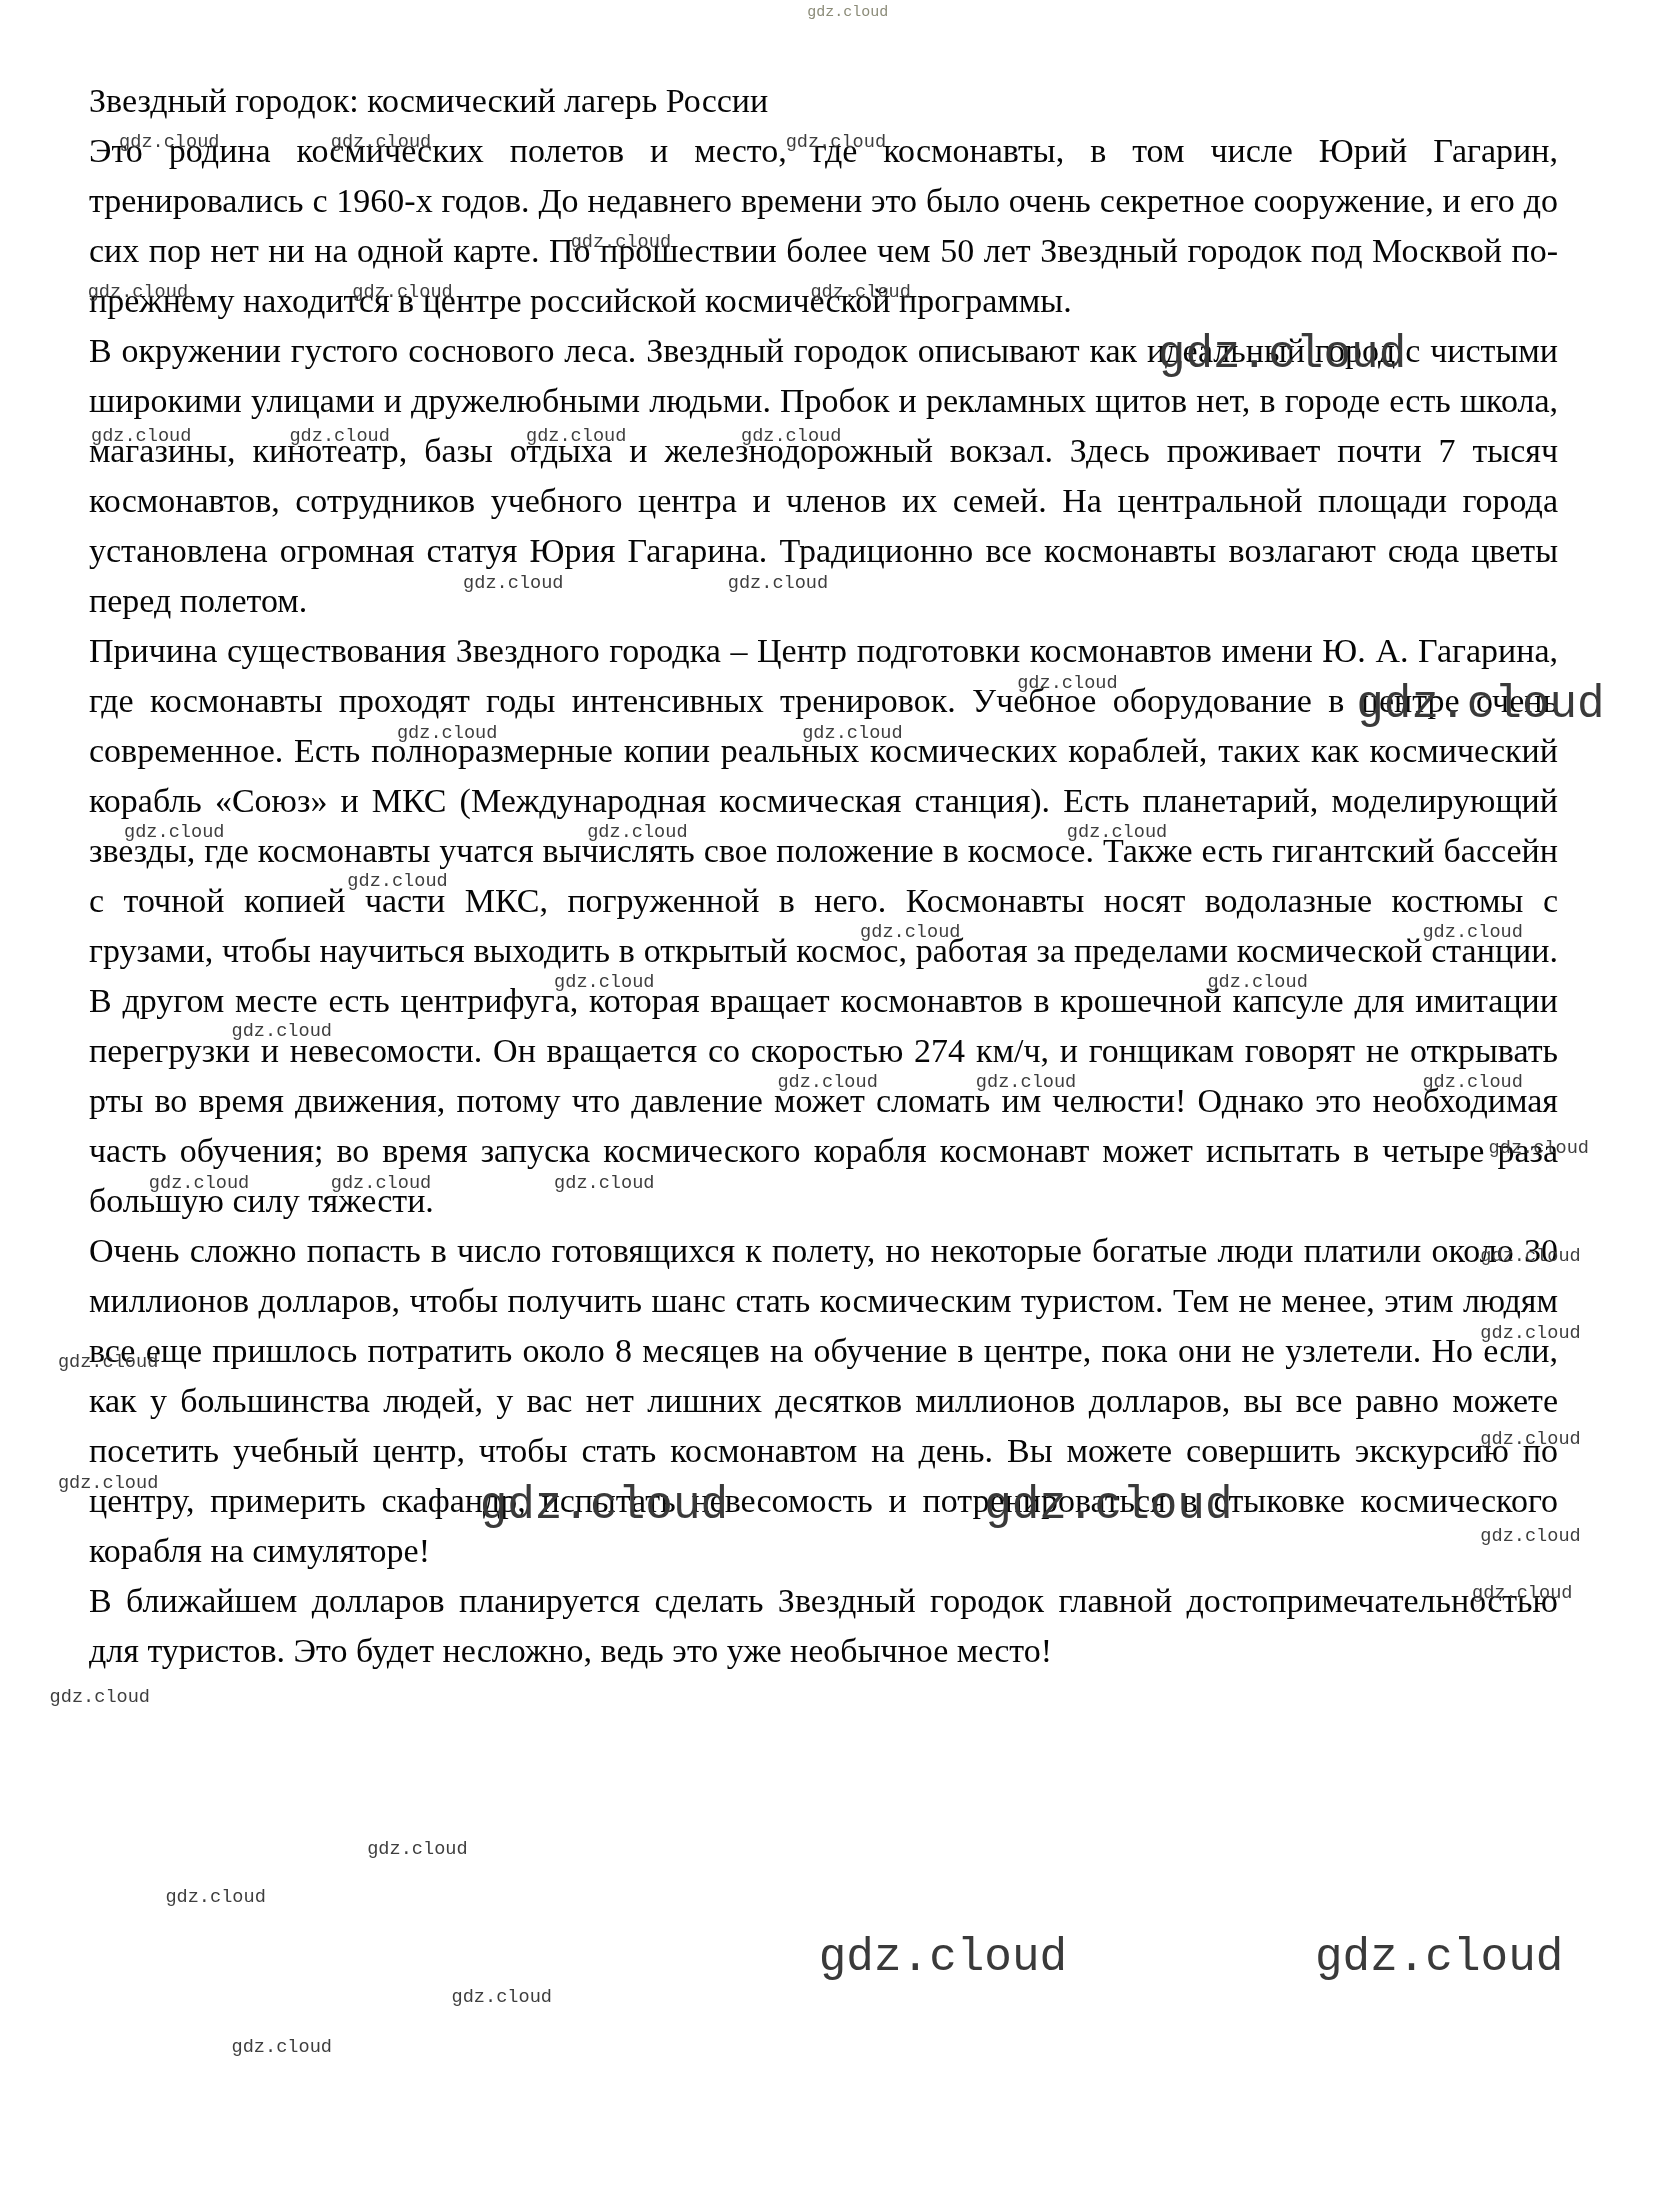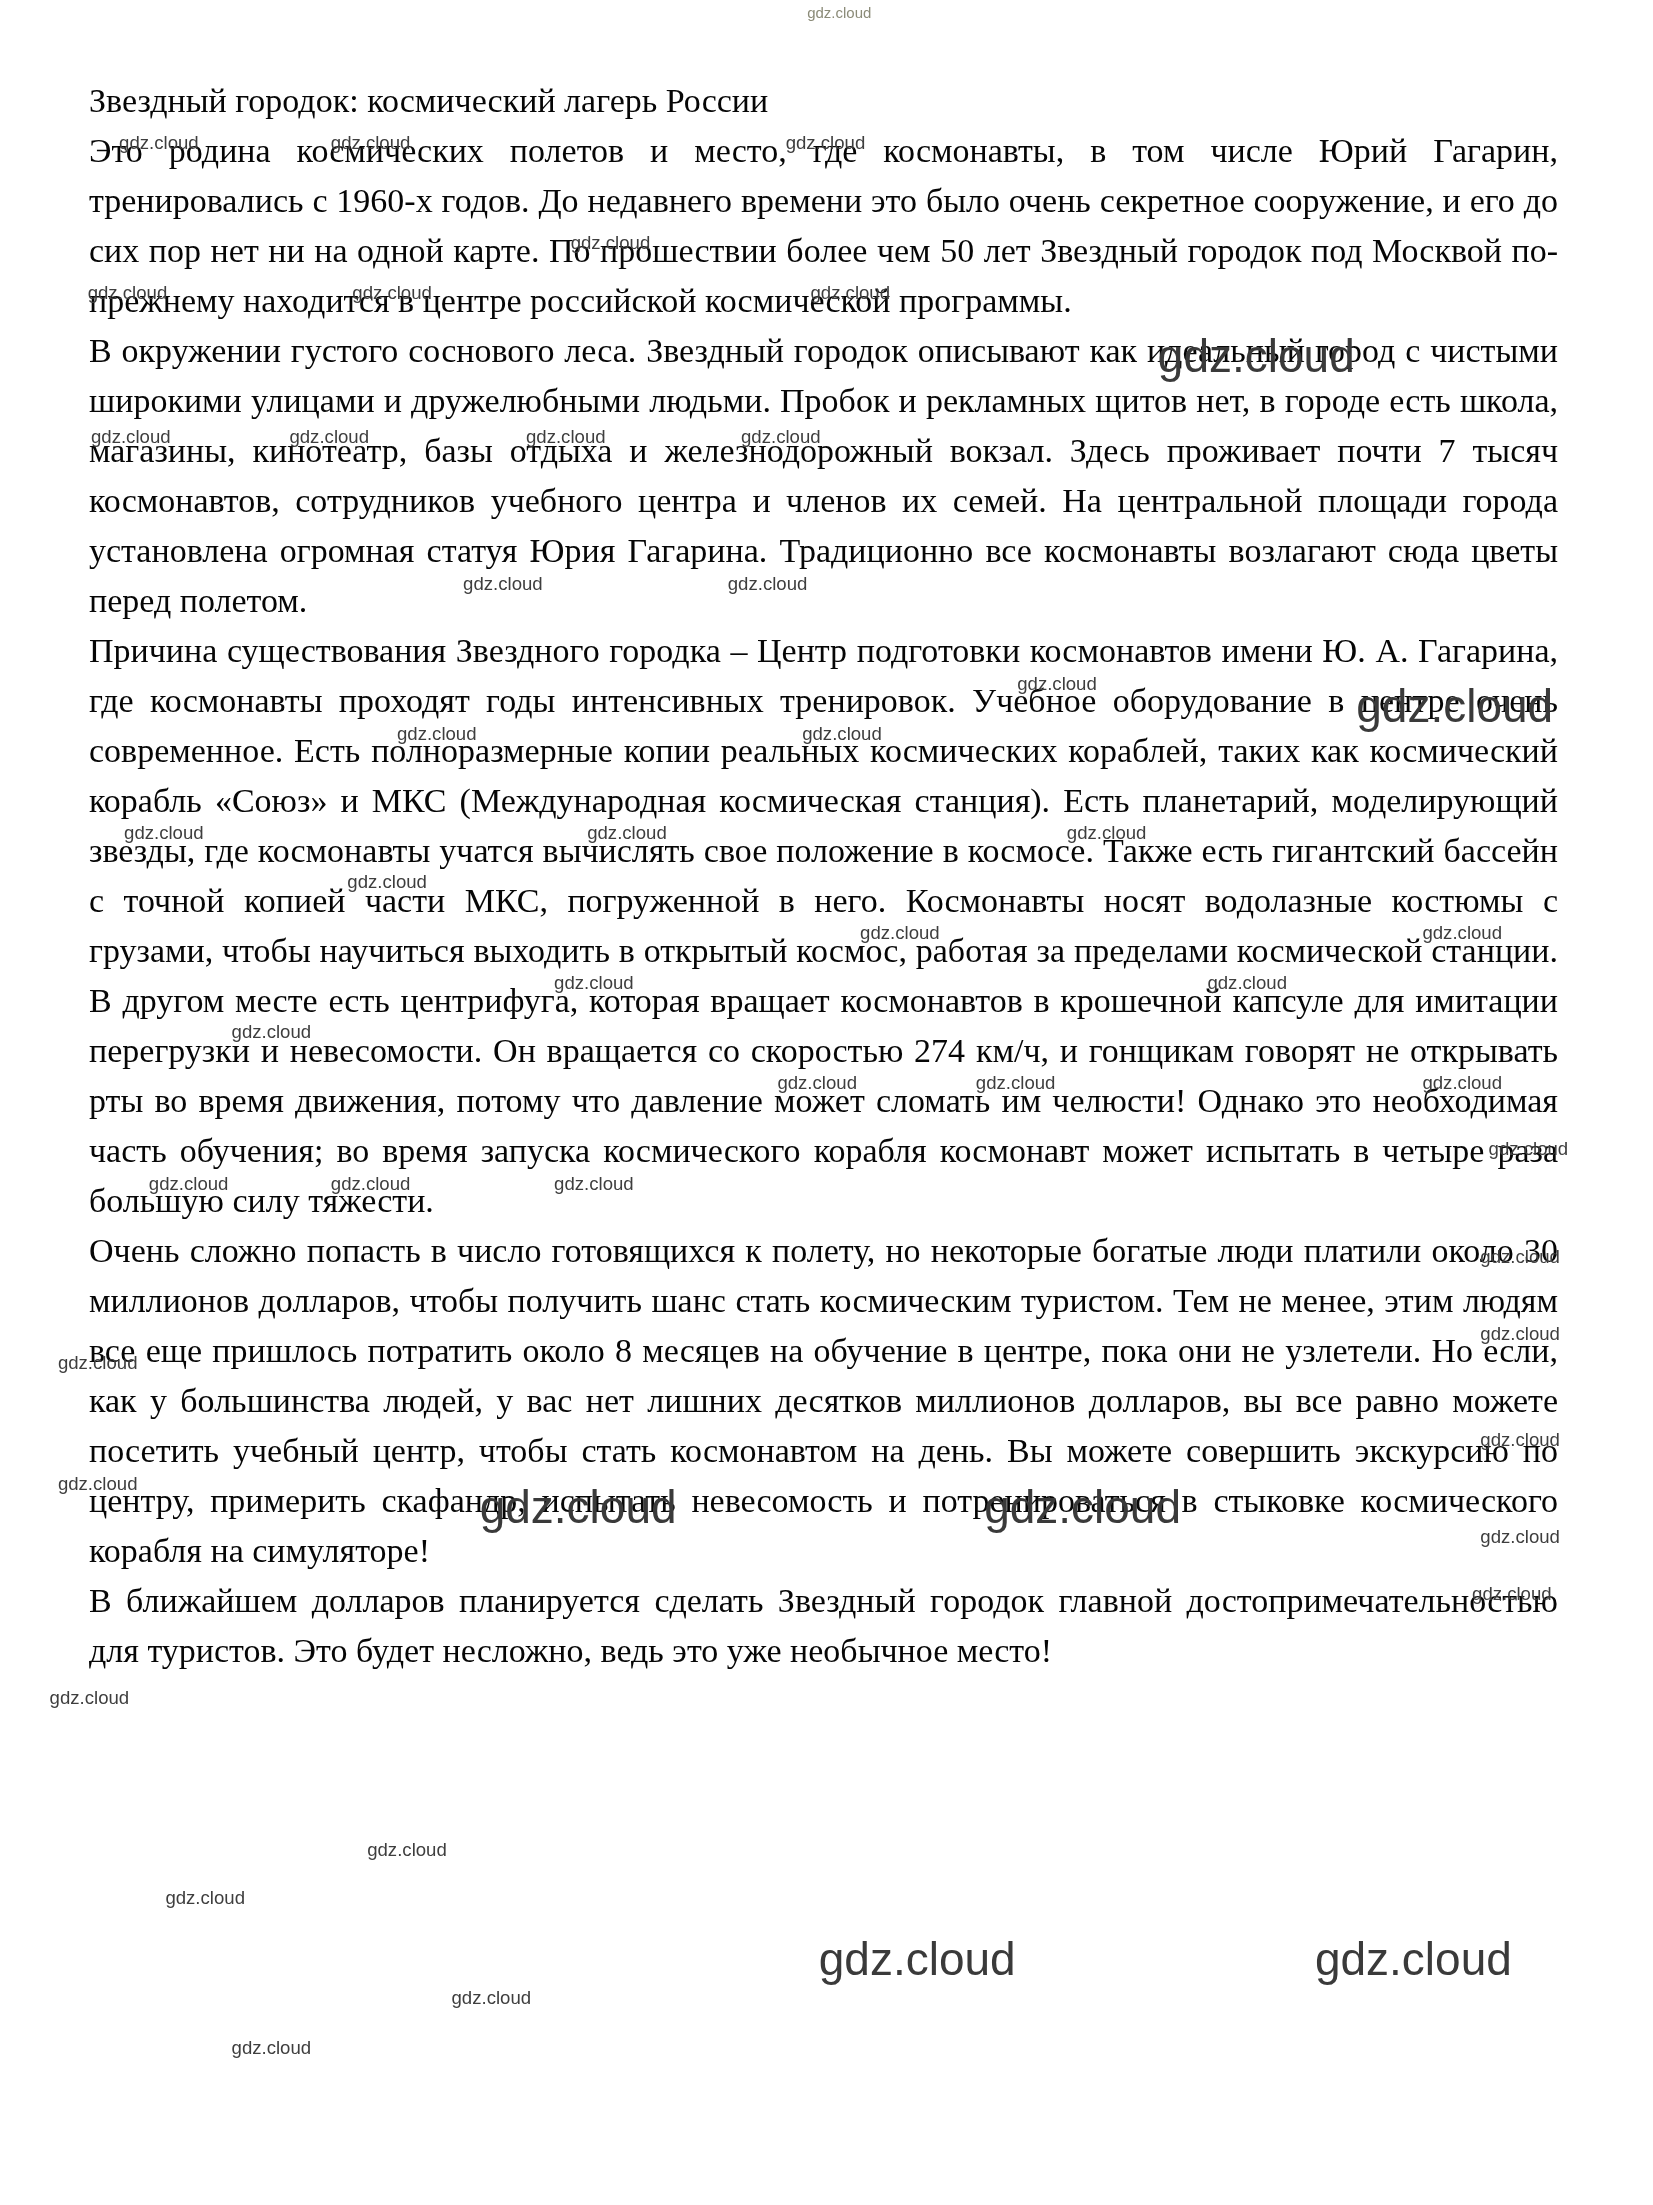--- a/index.html
+++ b/index.html
@@ -37,21 +37,21 @@
     text-justify: inter-word;
   }
   .wm-layer {
     position: absolute;
     left: 0; top: 0;
     width: 100%; height: 100%;
     pointer-events: none;
   }
   .wm {
     position: absolute;
-    font-family: Liberation Sans, sans-serif;
+    font-family: Liberation Mono, monospace;
     white-space: nowrap;
   }
   .wm-small {
     font-size: 18.6px;
     color: #3e3e3e;
   }
   .wm-large {
     font-size: 46px;
     color: #3a3a3a;
   }

